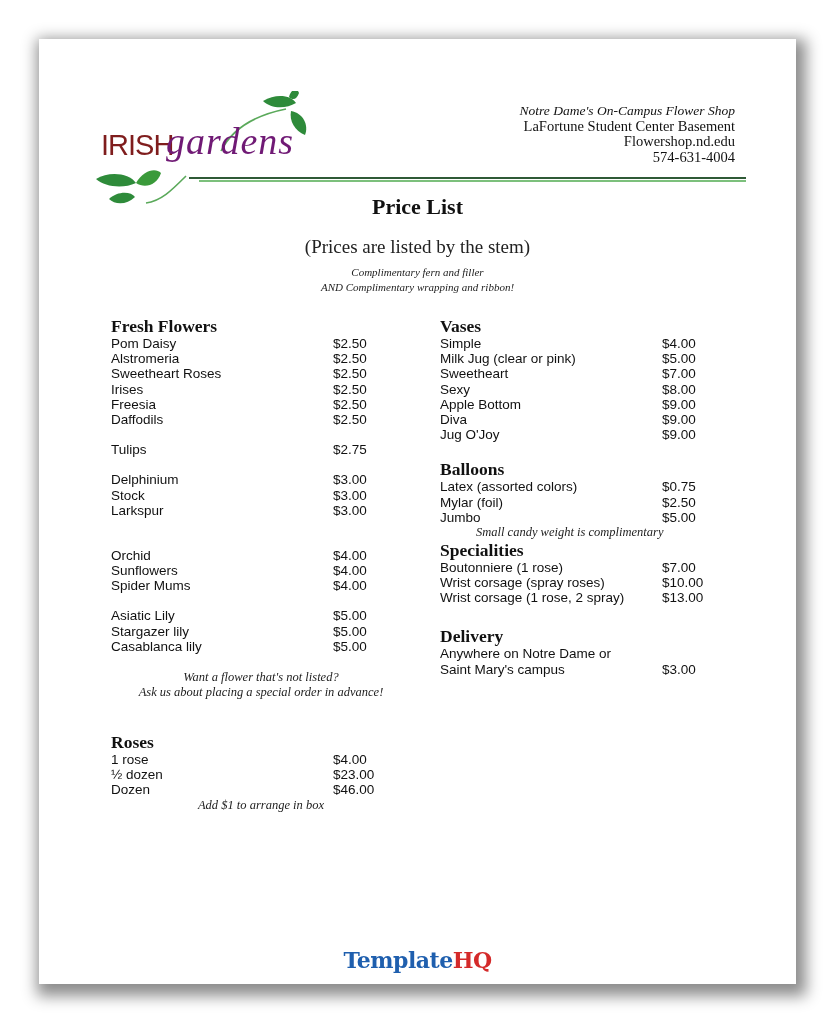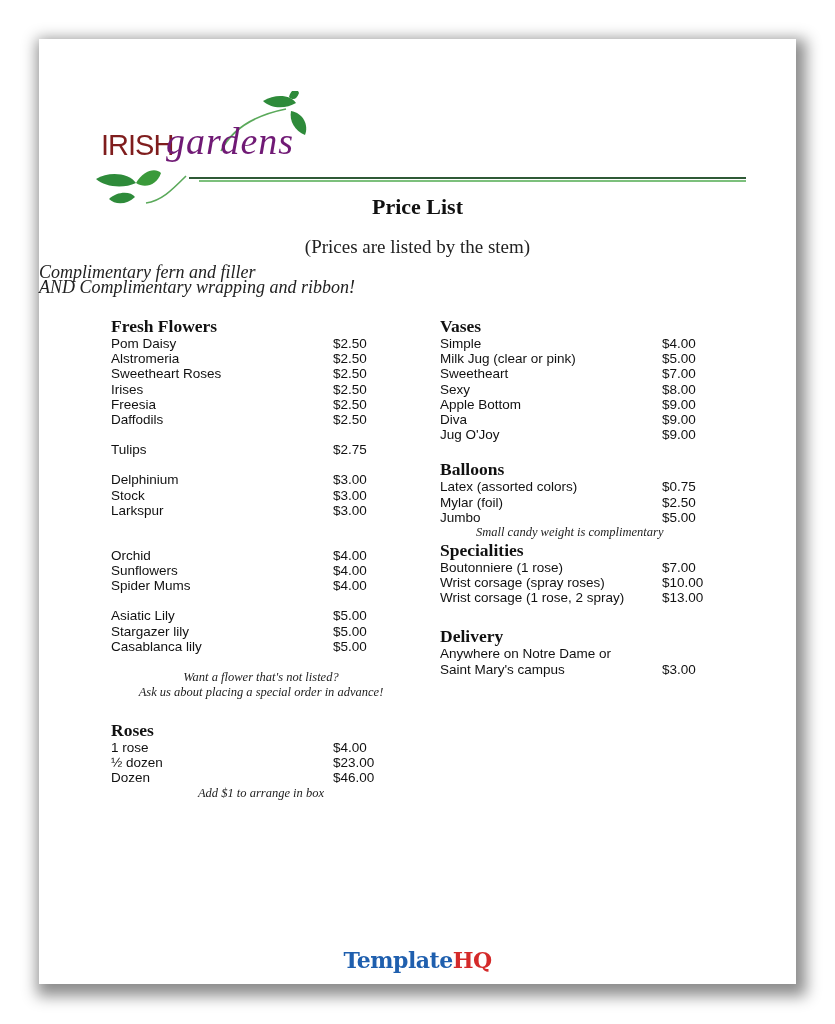--- a/index.html
+++ b/index.html
@@ -12,21 +12,21 @@
   .logo { position:absolute; left:52px; top:52px; width:240px; height:125px; }
   .logo-text { position:absolute; left:10px; top:38px; font-family:"Liberation Sans", sans-serif; font-weight:400; font-size:29px; color:#7f1d1d; letter-spacing:-1px; }
   .logo-script { position:absolute; left:75px; top:28px; font-family:Liberation Serif, serif; font-style:italic; font-size:38px; color:#701a75; letter-spacing:1px; }
   .rule { position:absolute; left:150px; top:138px; width:557px; height:5px; }
   .rule .dark { position:absolute; left:0; top:0; width:100%; height:2px; background:#2f5a36; }
   .rule .light { position:absolute; left:10px; top:3px; width:calc(100% - 10px); height:2px; background:#7cc07c; }
   .contact { position:absolute; right:61px; top:64px; text-align:right; font-family:"Liberation Serif", serif; font-size:14.5px; line-height:15.5px; color:#111; }
   .contact .tag { font-style:italic; font-size:13.5px; }
   .title { position:absolute; left:0; width:100%; top:155px; text-align:center; font-family:"Liberation Serif", serif; font-weight:bold; font-size:22px; color:#111; }
   .subtitle { position:absolute; left:0; width:100%; top:197px; text-align:center; font-family:"Liberation Serif", serif; font-size:19px; color:#222; }
-  .compl { position:absolute; left:0; width:100%; top:226px; font-family:"Liberation Serif", serif; font-style:italic; font-size:18px; line-height:15px; color:#222; }
+  .compl { position:absolute; left:0; width:100%; top:226px; text-align:center; font-family:"Liberation Serif", serif; font-style:italic; font-size:11px; line-height:15px; color:#222; }
   .col { position:absolute; font-family:"Liberation Sans", sans-serif; font-size:13.5px; color:#111; }
   .col-left { left:72px; top:277px; width:300px; }
   .col-right { left:401px; top:277px; width:300px; }
   .section h2 { margin:0; font-family:"Liberation Serif", serif; font-weight:bold; font-size:17.5px; line-height:20px; }
   .row { display:flex; height:15.2px; line-height:15.2px; }
   .row .name { flex:0 0 222px; white-space:nowrap; }
   .col-right .row .name { flex:0 0 222px; }
   .row .price { flex:1; white-space:nowrap; }
   .gap { height:15px; }
   .note { font-family:"Liberation Serif", serif; font-style:italic; font-size:12.5px; line-height:15px; text-align:center; color:#222; }
@@ -52,20 +52,26 @@
     </svg>
     <span class="logo-text">IRISH</span>
     <span class="logo-script">gardens</span>
   </div>
 
   <div class="rule">
     <div class="dark"></div>
     <div class="light"></div>
   </div>
 
+  <div class="contact">
+    <div class="tag">Notre Dame's On-Campus Flower Shop</div>
+    <div>LaFortune Student Center Basement</div>
+    <div>Flowershop.nd.edu</div>
+    <div>574-631-4004</div>
+  </div>
 
   <div class="title">Price List</div>
   <div class="subtitle">(Prices are listed by the stem)</div>
   <div class="compl">
     <div>Complimentary fern and filler</div>
     <div>AND Complimentary wrapping and ribbon!</div>
   </div>
 
   <div class="col col-left">
     <div class="section">
@@ -140,21 +146,21 @@
           <span class="name">Casablanca lily</span>
           <span class="price">$5.00</span>
         </div>
 
       <div class="note" style="margin-top:16px;">
         <div>Want a flower that's not listed?</div>
         <div>Ask us about placing a special order in advance!</div>
       </div>
     </div>
 
-    <div class="section" style="margin-top:20px;">
+    <div class="section" style="margin-top:32px;">
       <h2>Roses</h2>
       <div class="row">
           <span class="name">1 rose</span>
           <span class="price">$4.00</span>
         </div>
       <div class="row">
           <span class="name">½ dozen</span>
           <span class="price">$23.00</span>
         </div>
       <div class="row">

